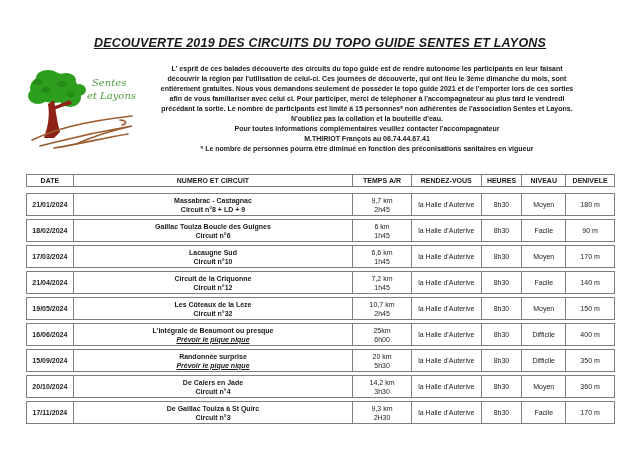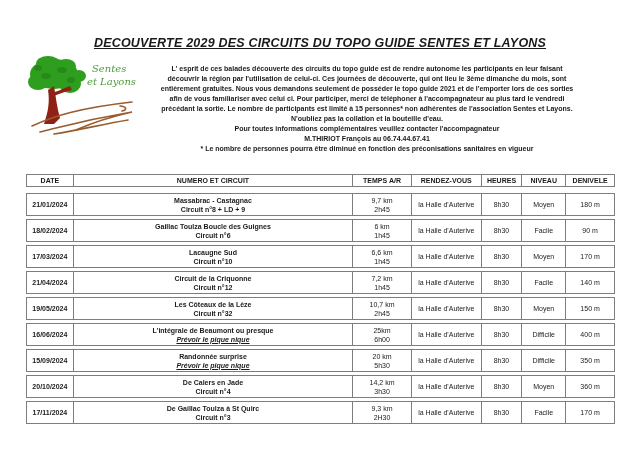--- a/index.html
+++ b/index.html
@@ -16,21 +16,21 @@
   
   .title{
     position:absolute;top:36px;left:0;right:0;
     text-align:center;
     font-size:12.5px;font-weight:bold;font-style:italic;
     text-decoration:underline;
     letter-spacing:.2px;
   }
 
   
-  .logo{position:absolute;left:24px;top:46px;width:112px;height:92px;}
+  .logo{position:absolute;left:24px;top:60px;width:112px;height:92px;}
   .logo svg{width:100%;height:100%;}
 
   
   .intro{
     position:absolute;top:64px;left:112px;right:18px;
     text-align:center;
     font-size:7px;font-weight:bold;
     line-height:10px;
   }
   .intro .line{white-space:nowrap;}
@@ -67,21 +67,21 @@
   .c-niveau{width:7.5%;}
   .c-deniv{width:8.3%;}
   .body-row .tcell{min-height:21px;}
   .note{font-style:italic;text-decoration:underline;}
 </style>
 </head>
 <body>
 
 <div class="page">
 
-  <div class="title">DECOUVERTE 2029 DES CIRCUITS DU TOPO GUIDE SENTES ET LAYONS</div>
+  <div class="title">DECOUVERTE 2019 DES CIRCUITS DU TOPO GUIDE SENTES ET LAYONS</div>
 
   <div class="logo">
     <svg viewBox="0 0 112 92">
 
       <g fill="#2e9e1e">
         <ellipse cx="30" cy="28" rx="24" ry="15"></ellipse>
         <ellipse cx="14" cy="36" rx="10" ry="8"></ellipse>
         <ellipse cx="46" cy="38" rx="11" ry="9"></ellipse>
         <ellipse cx="24" cy="18" rx="12" ry="8"></ellipse>
         <ellipse cx="42" cy="20" rx="10" ry="7"></ellipse>

